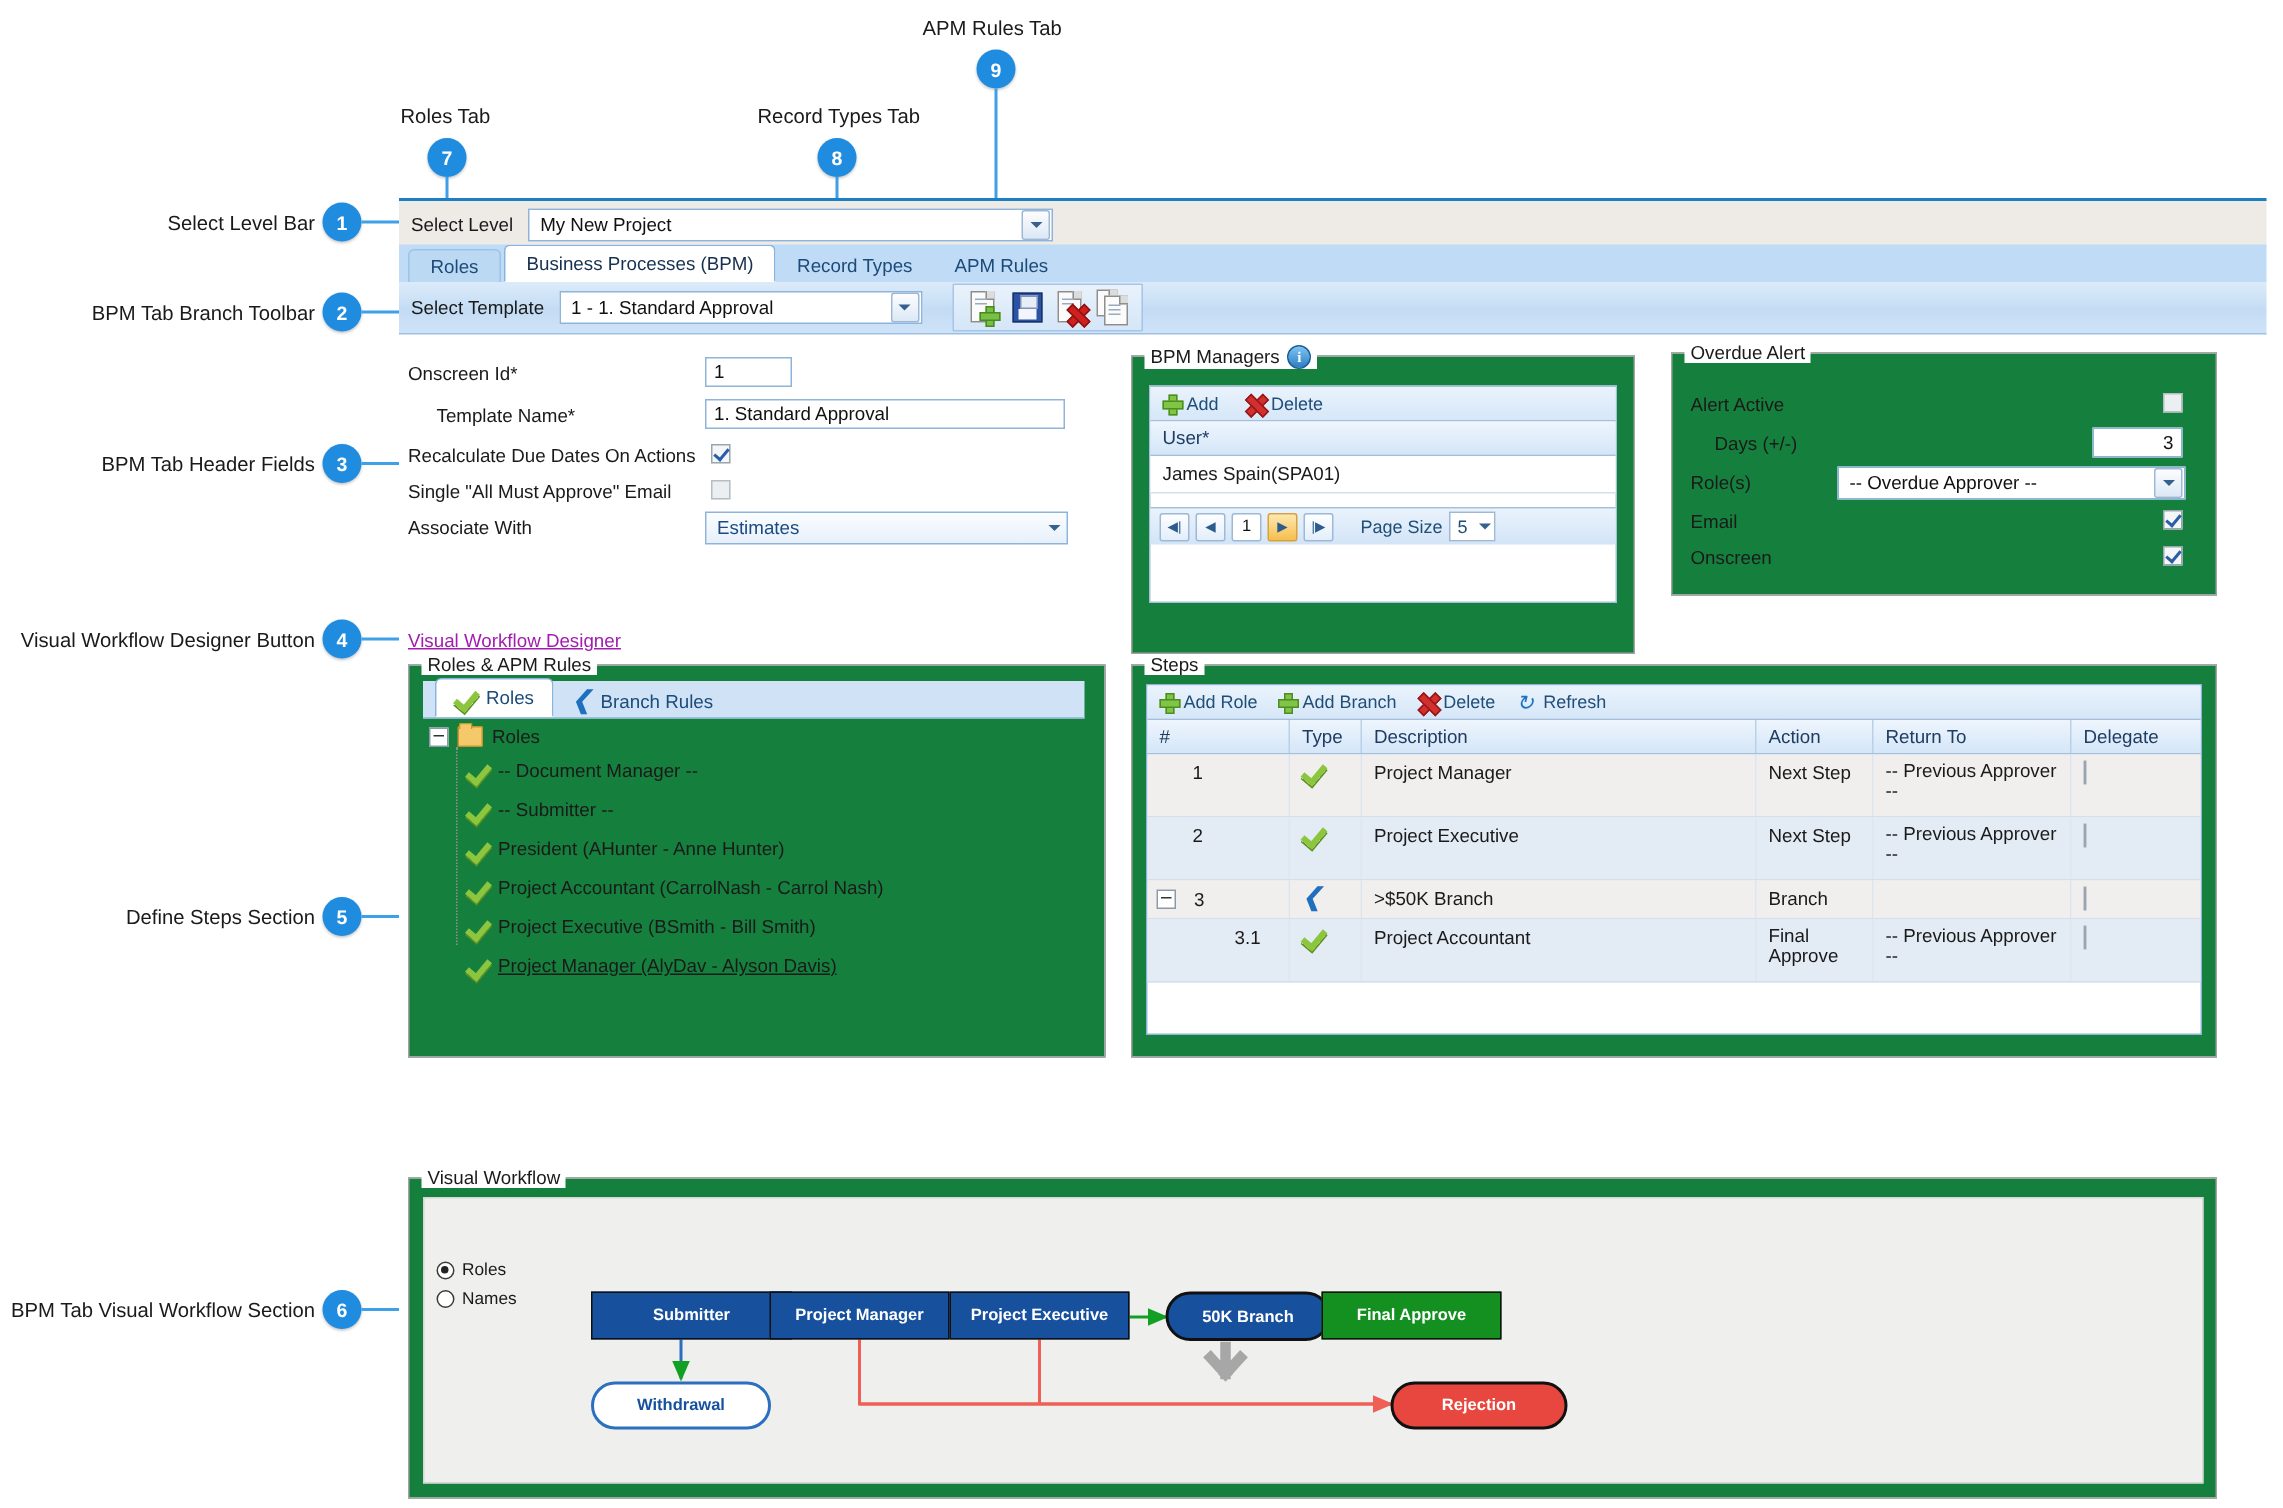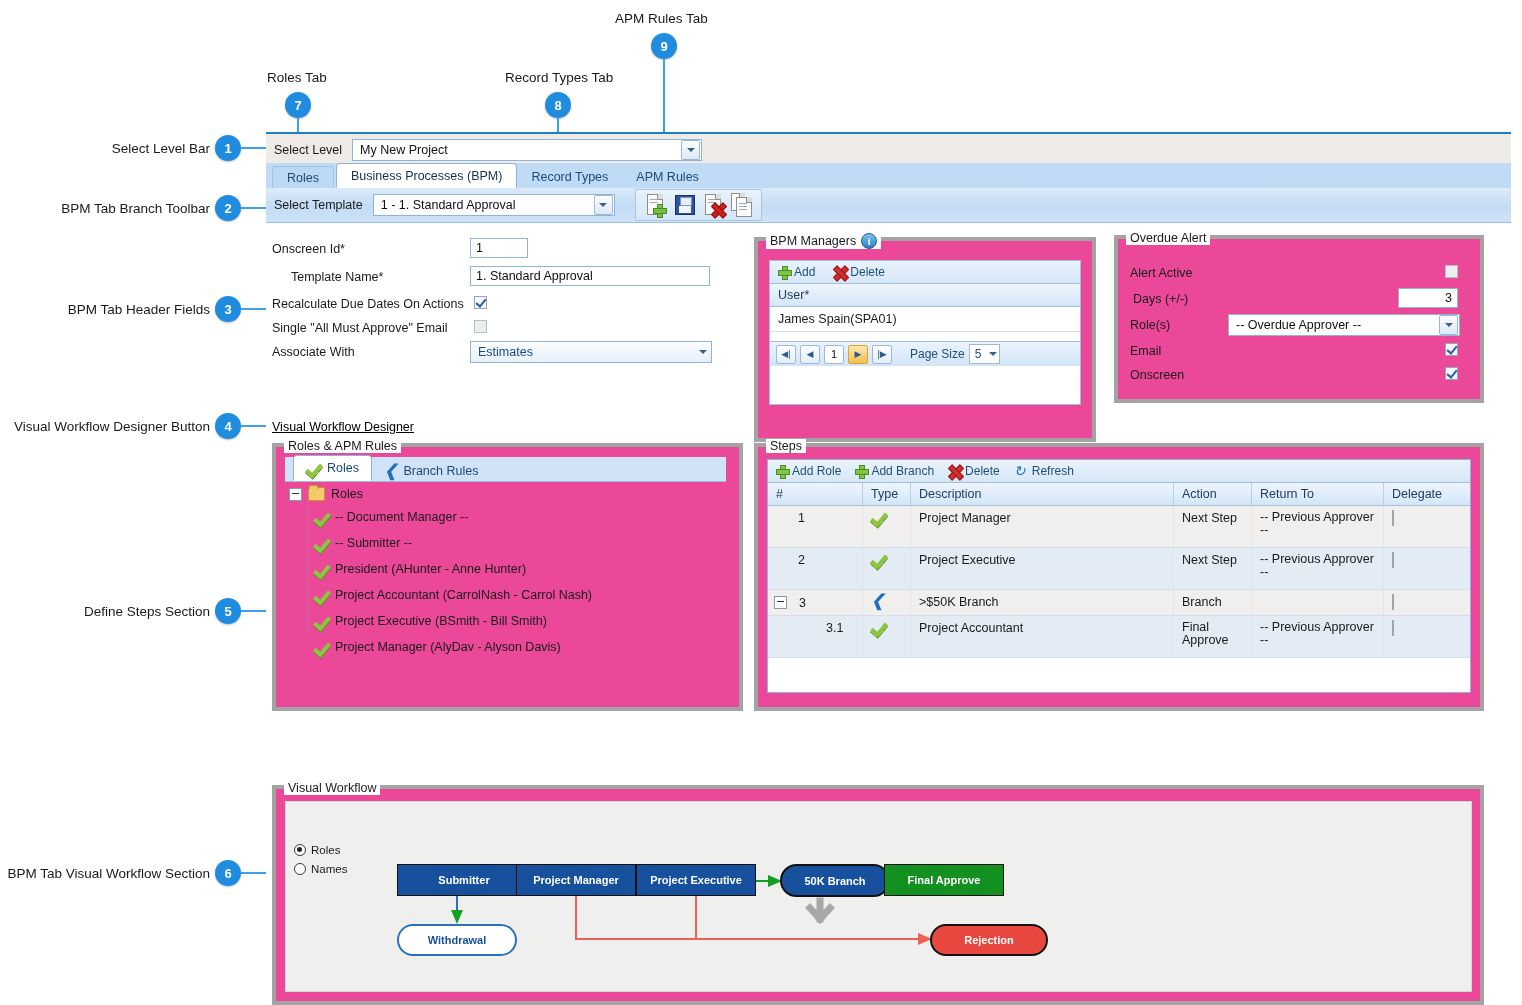--- a/index.html
+++ b/index.html
@@ -83,21 +83,21 @@
   .x-badge{position:absolute;left:9px;top:10px;width:13px;height:13px;}
   .x-badge:before,.x-badge:after{content:"";position:absolute;left:5px;top:-1px;width:4px;height:15px;background:#cf2020;border:1px solid #8e1111;}
   .x-badge:before{transform:rotate(45deg);}
   .x-badge:after{transform:rotate(-45deg);}
 
   .floppy{position:absolute;left:2px;top:2px;width:18px;height:18px;background:#2a52a5;border:1px solid #1a326a;}
   .floppy .shutter{position:absolute;left:4px;top:1px;width:10px;height:7px;background:#e8eef8;border:1px solid #8391b5;}
   .floppy .label{position:absolute;left:3px;bottom:1px;width:12px;height:7px;background:#f2f5fb;}
 
   
-  .fs{position:absolute;border:4px solid #a3a3a3;background:#ec4899;}
+  .fs{position:absolute;border:1px solid #a3a3a3;background:#15803d;}
   .fs > .legend{position:absolute;top:-8px;left:8px;background:#fff;padding:0 4px;font-size:12.5px;color:#1a1a1a;}
 
   .frow{position:absolute;font-size:12.5px;color:#1a1a1a;}
 
   .tbox{background:#fff;border:1px solid #8fb4d9;height:20px;font-size:12.5px;color:#111;
         display:flex;align-items:center;padding:0 5px;box-sizing:border-box;}
   .cbox{width:13px;height:13px;background:#fff;border:1px solid #9aa5af;box-sizing:border-box;position:relative;}
   .cbox.on{background:#f4f6f8;}
   .cbox.on:after{content:"";position:absolute;left:3px;top:0px;width:4px;height:8px;border:solid #2a5ca8;border-width:0 2px 2px 0;transform:rotate(40deg);}
   .cbox.gray{background:#eceff1;border-color:#b6bdc4;}
@@ -158,21 +158,21 @@
         font-size:11px;font-weight:bold;color:#fff;box-sizing:border-box;}
   .node.rect{background:#17519e;border:1px solid #101010;}
   .node.pill-blue{background:#17519e;border:2px solid #111;border-radius:20px;}
   .node.pill-white{background:#fff;border:2px solid #2a6fc0;border-radius:20px;color:#17519e;}
   .node.green{background:#139020;border:1px solid #111;}
   .node.red{background:#e8473f;border:2px solid #111;border-radius:20px;}
   .radio{width:12px;height:12px;border:1.5px solid #3a3a3a;border-radius:50%;display:inline-block;position:relative;background:#fff;box-sizing:border-box;}
   .radio.on:after{content:"";position:absolute;left:2px;top:2px;width:5px;height:5px;background:#222;border-radius:50%;}
   .radiorow{position:absolute;display:flex;align-items:center;gap:5px;font-size:11.5px;color:#1a1a1a;}
 
-  a.link{color:#000000;text-decoration:underline;font-size:12.5px;}
+  a.link{color:#a21caf;text-decoration:underline;font-size:12.5px;}
   .info-ico{width:14px;height:14px;border-radius:50%;background:linear-gradient(#7fc4f0,#2b7fc4);
     color:#fff;font-size:10px;font-weight:bold;display:inline-flex;align-items:center;justify-content:center;
     border:1px solid #1a5e99;font-family:"Liberation Serif",serif;}
 </style>
 </head>
 <body>
 
 <div>
   <div class="callout-label" style="left:30px;top:141px;width:180px;text-align:right;">Select Level Bar</div>
   <div class="callout-num" style="left:215px;top:135px;">1</div>
@@ -340,21 +340,21 @@
         </div>
       </div>
     </div>
   </div>
 
   <div class="fs" style="left:848px;top:103px;width:362px;height:160px;">
     <div class="legend">Overdue Alert</div>
     <div class="frow" style="left:12px;top:27px;">Alert Active</div>
     <div class="cbox gray" style="position:absolute;left:327px;top:26px;"></div>
 
-    <div class="frow" style="left:15px;top:53px;">Days (+/-)</div>
+    <div class="frow" style="left:28px;top:53px;">Days (+/-)</div>
     <div class="tbox" style="position:absolute;left:280px;top:49px;width:60px;justify-content:flex-end;">3</div>
 
     <div class="frow" style="left:12px;top:79px;">Role(s)</div>
     <div class="combo" style="left:110px;top:75px;width:230px;">
       <span class="txt">-- Overdue Approver --</span>
       <span class="arrowbtn">
           <i class="caret"></i>
         </span>
     </div>
 
@@ -400,21 +400,21 @@
       <span>President (AHunter - Anne Hunter)</span>
     </div>
     <div class="treenode" style="left:38px;top:141px;">
       <i class="check-ico"></i>
       <span>Project Accountant (CarrolNash - Carrol Nash)</span>
     </div>
     <div class="treenode" style="left:38px;top:167px;">
       <i class="check-ico"></i>
       <span>Project Executive (BSmith - Bill Smith)</span>
     </div>
-    <div class="treenode" style="left:38px;top:193px;">
+    <div class="treenode" style="left:38px;top:193px;text-decoration:underline;">
       <i class="check-ico"></i>
       <span>Project Manager (AlyDav - Alyson Davis)</span>
     </div>
   </div>
 
   <div class="fs" style="left:488px;top:311px;width:722px;height:260px;">
     <div class="legend">Steps</div>
 
     <div class="gridbox" style="left:9px;top:12px;width:704px;height:234px;border-color:#8fb4d9;">
       <div class="gridtool" style="gap:14px;">

